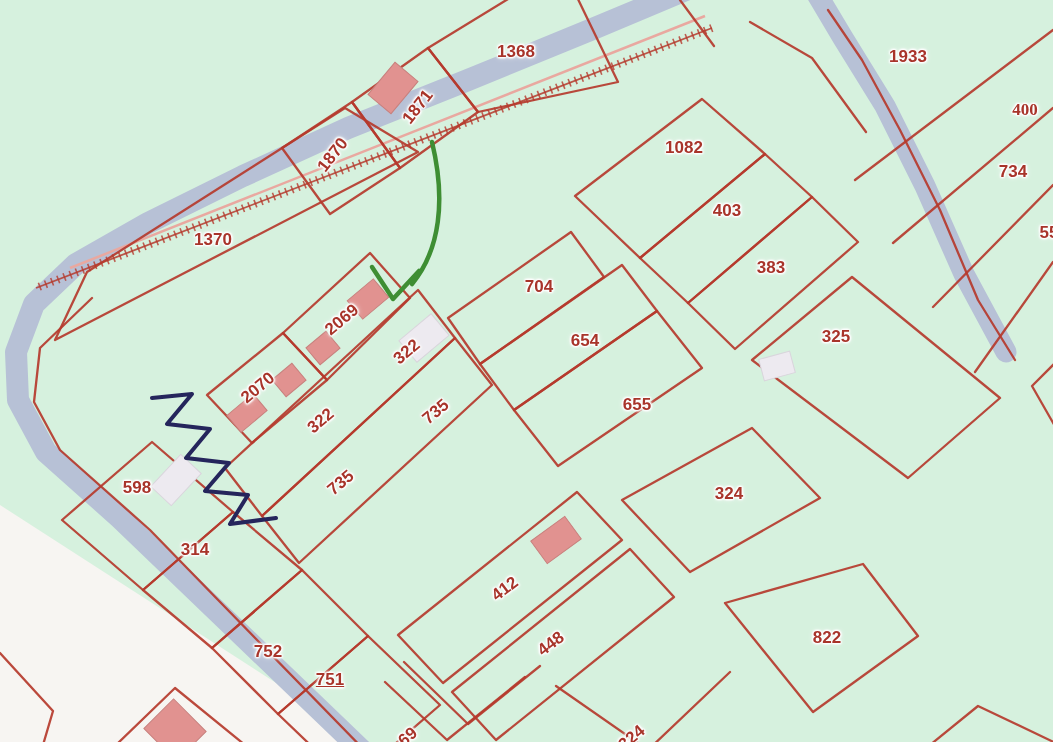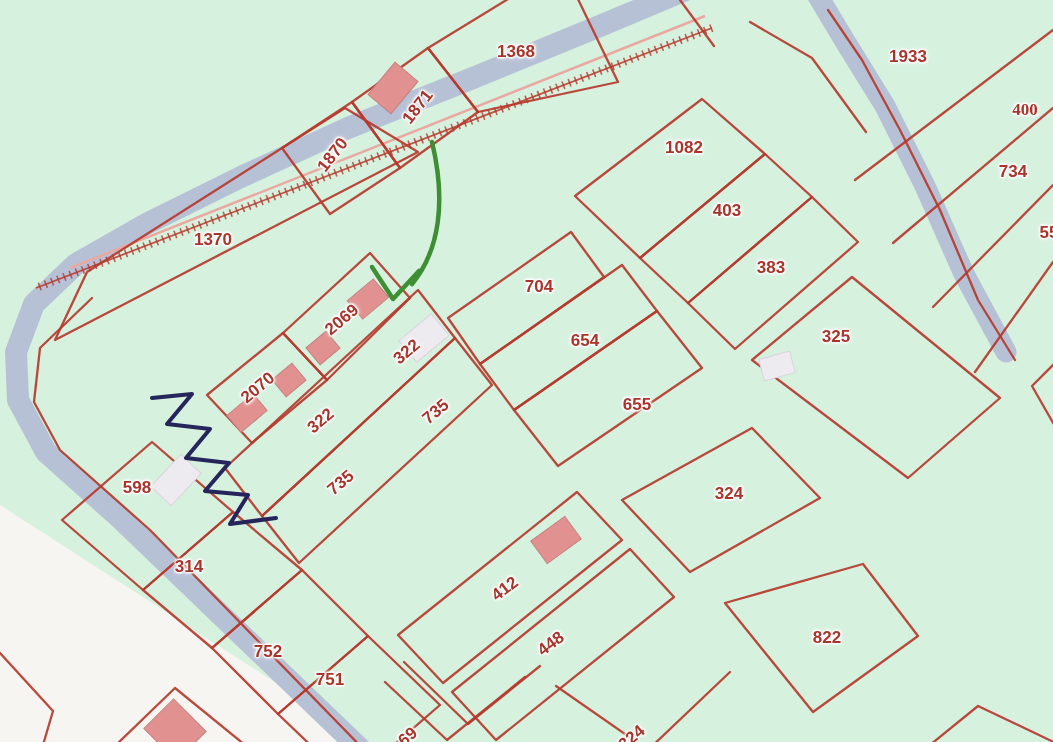--- a/index.html
+++ b/index.html
@@ -126,22 +126,22 @@
       <div class="parcel-label" style="left: 637px; top: 405px; transform: translate(-50%, -50%) rotate(0deg);">655</div>
       <div class="parcel-label" style="left: 836px; top: 337px; transform: translate(-50%, -50%) rotate(0deg); text-align: right;">325</div>
       <div class="parcel-label" style="left: 729px; top: 494px; transform: translate(-50%, -50%) rotate(0deg);">324</div>
       <div class="parcel-label" style="left: 342px; top: 320px; transform: translate(-50%, -50%) rotate(-40deg);">2069</div>
       <div class="parcel-label" style="left: 258px; top: 388px; transform: translate(-50%, -50%) rotate(-40deg);">2070</div>
       <div class="parcel-label" style="left: 407px; top: 352px; transform: translate(-50%, -50%) rotate(-40deg);">322</div>
       <div class="parcel-label" style="left: 321px; top: 421px; transform: translate(-50%, -50%) rotate(-40deg);">322</div>
       <div class="parcel-label" style="left: 436px; top: 412px; transform: translate(-50%, -50%) rotate(-40deg);">735</div>
       <div class="parcel-label" style="left: 341px; top: 483px; transform: translate(-50%, -50%) rotate(-40deg);">735</div>
       <div class="parcel-label" style="left: 137px; top: 488px; transform: translate(-50%, -50%) rotate(0deg); text-align: right;">598</div>
-      <div class="parcel-label" style="left: 189px; top: 550px; transform: translate(-50%, -50%) rotate(0deg); margin-top: 17px;">314</div>
+      <div class="parcel-label" style="left: 195px; top: 550px; transform: translate(-50%, -50%) rotate(0deg);">314</div>
       <div class="parcel-label" style="left: 268px; top: 610px; transform: translate(-50%, -50%) rotate(0deg); margin-top: 42px;">752</div>
-      <div class="parcel-label" style="left: 330px; top: 680px; transform: translate(-50%, -50%) rotate(0deg);">751</div>
+      <div class="parcel-label" style="left: 330px; top: 680px; transform: translate(-50%, -50%) rotate(0deg); text-decoration: underline;">751</div>
       <div class="parcel-label" style="left: 505px; top: 589px; transform: translate(-50%, -50%) rotate(-37deg);">412</div>
       <div class="parcel-label" style="left: 551px; top: 644px; transform: translate(-50%, -50%) rotate(-37deg);">448</div>
       <div class="parcel-label" style="left: 827px; top: 638px; transform: translate(-50%, -50%) rotate(0deg);">822</div>
       <div class="parcel-label" style="left: 408px; top: 737px; transform: translate(-50%, -50%) rotate(-40deg);">69</div>
       <div class="parcel-label" style="left: 632px; top: 738px; transform: translate(-50%, -50%) rotate(-40deg);">324</div>
     </div>
 </div>
 
 </body></html>

